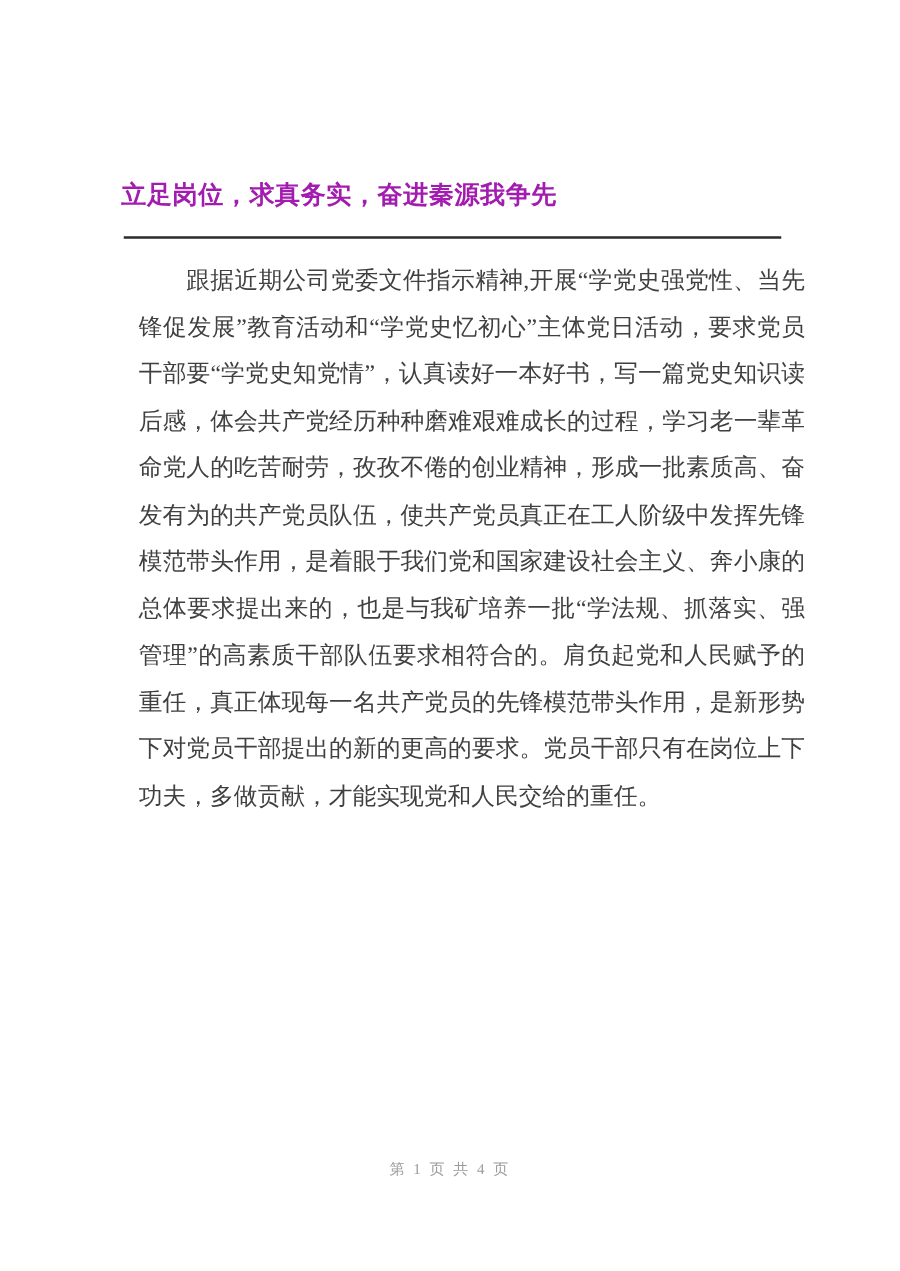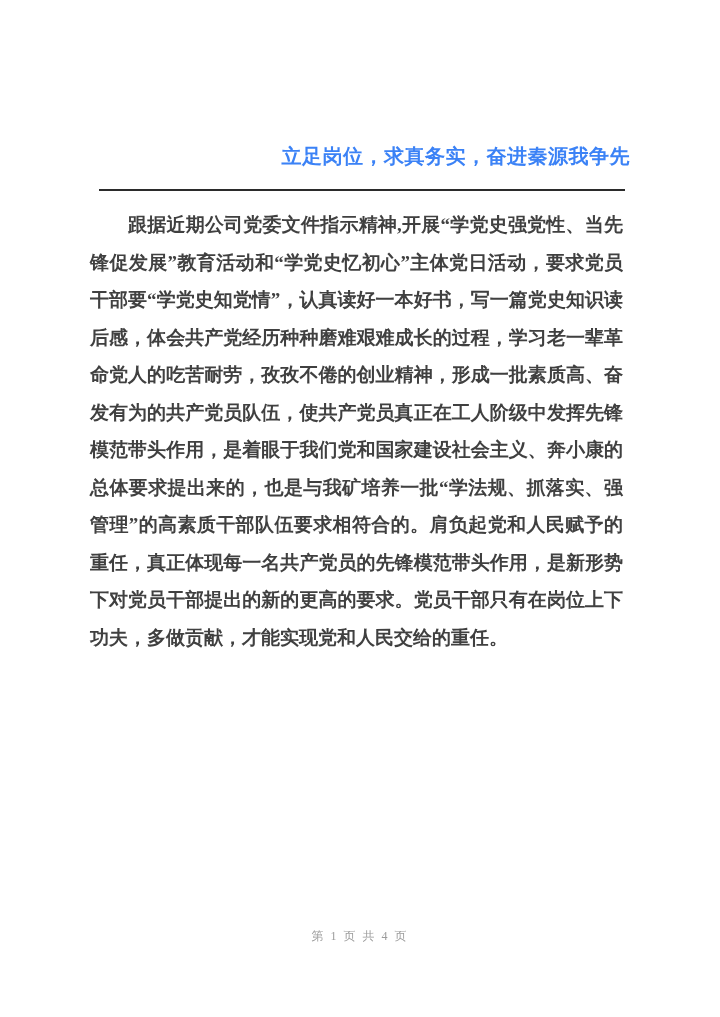--- a/index.html
+++ b/index.html
@@ -14,43 +14,42 @@
     background: #ffffff;
     overflow: hidden;
     font-family: "Liberation Serif", "DejaVu Serif", serif;
   }
   .doc-title {
     position: absolute;
     top: 144px;
     left: 97px;
     width: 533px;
     margin: 0;
-    text-align: right;
+    text-align: left;
     font-size: 20px;
     line-height: 24px;
     font-weight: bold;
-    color: #3b82f6;
+    color: #a21caf;
     letter-spacing: 0.5px;
   }
   .title-rule {
     position: absolute;
     top: 189px;
     left: 99px;
     width: 526px;
     height: 0;
     margin: 0;
     border: none;
     border-top: 2px solid #2b2b2b;
   }
   .doc-body {
     position: absolute;
     top: 206px;
-    left: 90px;
+    left: 111px;
     width: 533px;
-    font-weight: bold;
   }
   .para {
     margin: 0;
     font-size: 19px;
     line-height: 37.5px;
     color: #404040;
     text-align: justify;
     text-justify: inter-character;
     text-indent: 2em;
   }

